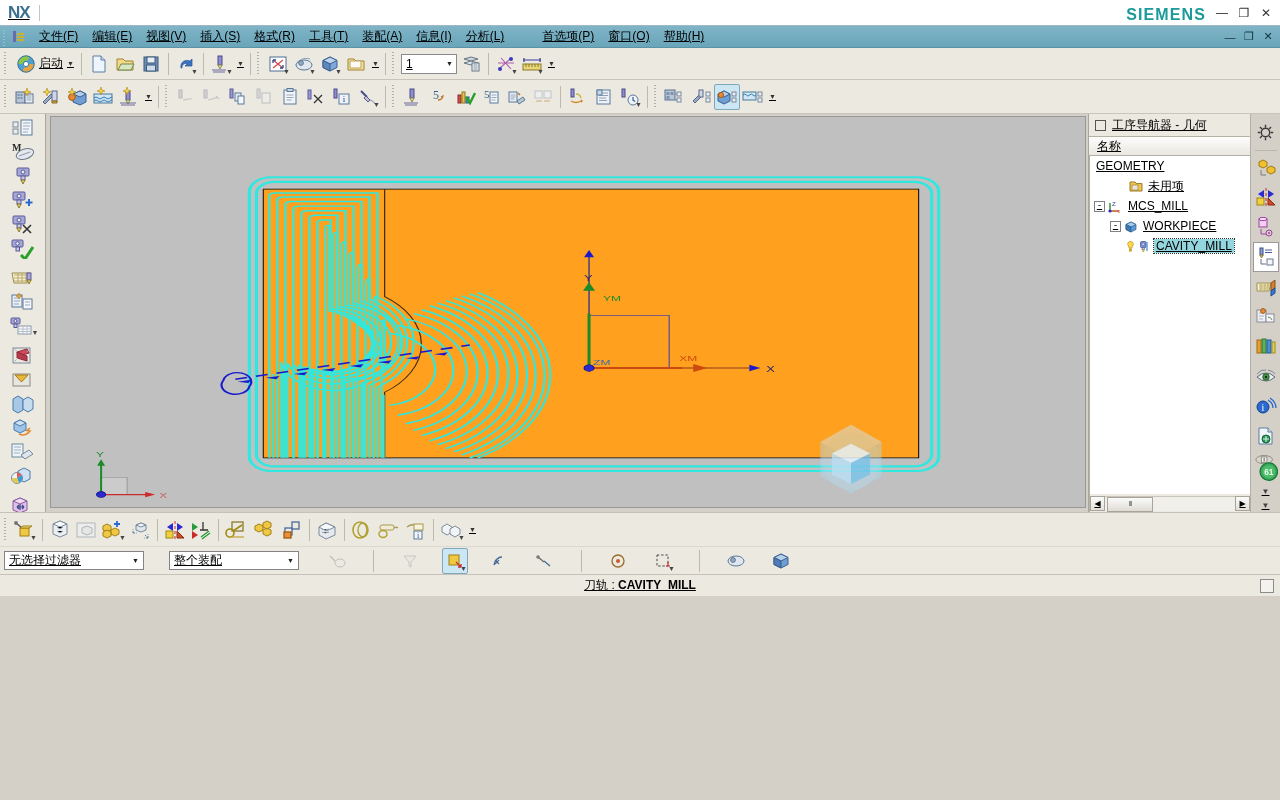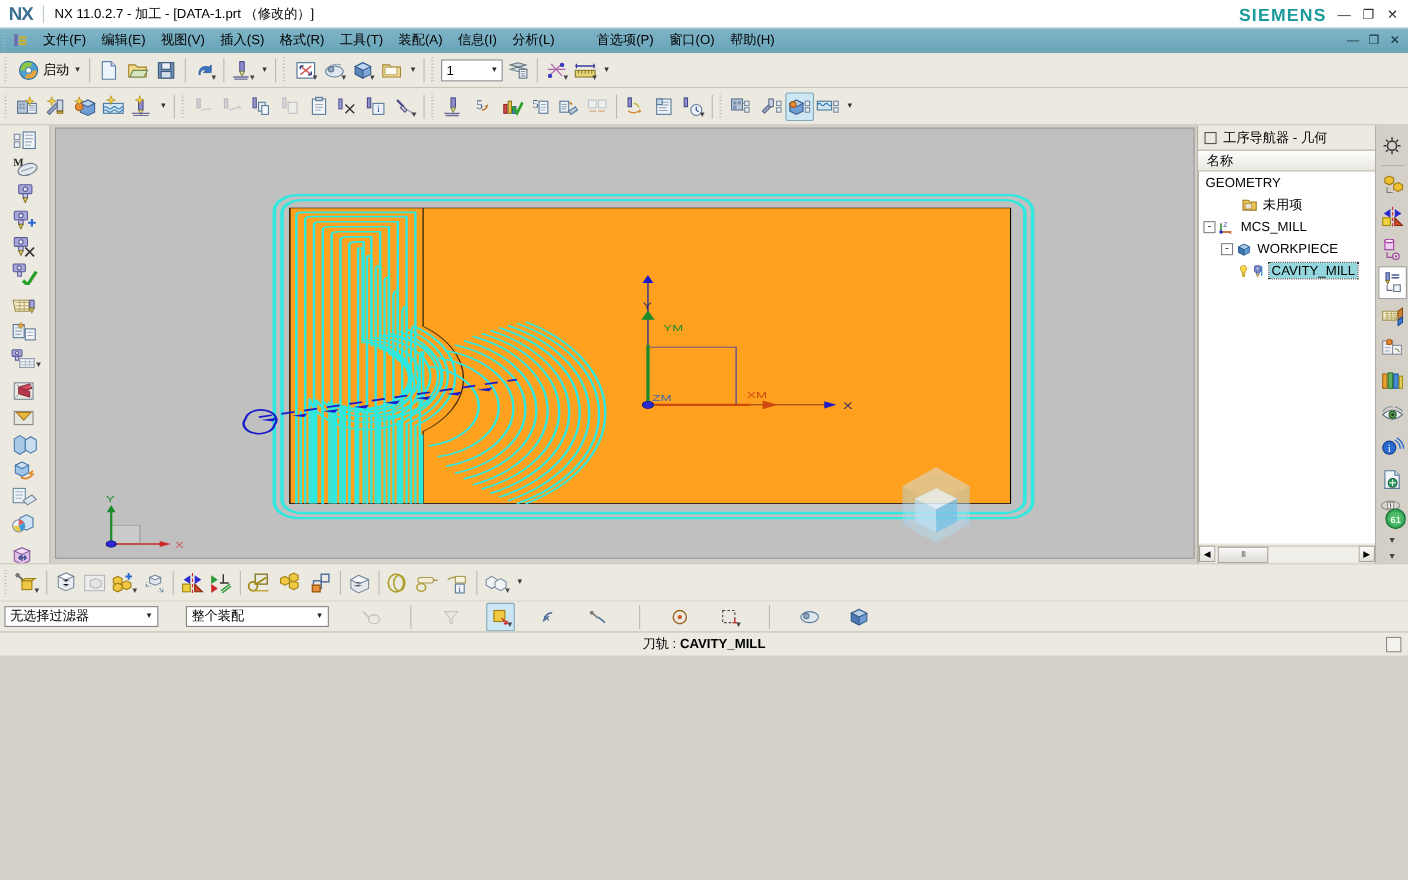--- a/index.html
+++ b/index.html
@@ -2,21 +2,21 @@
 <html><head>
 <meta charset="utf-8">
 <style>
   * { margin:0; padding:0; box-sizing:border-box; }
   html,body { width:1280px; height:800px; overflow:hidden; }
   body {
     font-family:"Liberation Sans","DejaVu Sans",sans-serif;
     font-size:12px; background:#d4d0c8; color:#000;
     -webkit-font-smoothing:none;
   }
-  #app { width:1280px; height:600px; position:relative; display:flex; flex-direction:column; }
+  #app { width:1280px; height:600px; position:relative; display:flex; flex-direction:column;text-decoration:underline; }
 
   
   .titlebar {
     height:26px; background:#ffffff; display:flex; align-items:center;
     border-bottom:1px solid #9fb9c4; flex:none; position:relative;
   }
   .nx-logo {
     font-size:17px; font-weight:bold; color:#3a6f8f; letter-spacing:-1px;
     padding:0 9px 0 8px; font-family:"Liberation Sans",sans-serif;
   }
@@ -138,21 +138,20 @@
     opacity:.85; pointer-events:none; }
 </style>
 </head>
 <body>
 
 <div id="app">
 
   <div class="titlebar">
     <div class="nx-logo">NX</div>
     <div class="title-sep"></div>
-    <div class="title-text">NX 11.0.2.7 - 加工 - [DATA-1.prt （修改的）]</div>
     <div class="siemens">SIEMENS</div>
     <div class="wctrl">
       <div class="wbtn">—</div>
       <div class="wbtn">❐</div>
       <div class="wbtn">✕</div>
     </div>
   </div>
 
   <div class="menubar">
     <div class="grip"></div>

